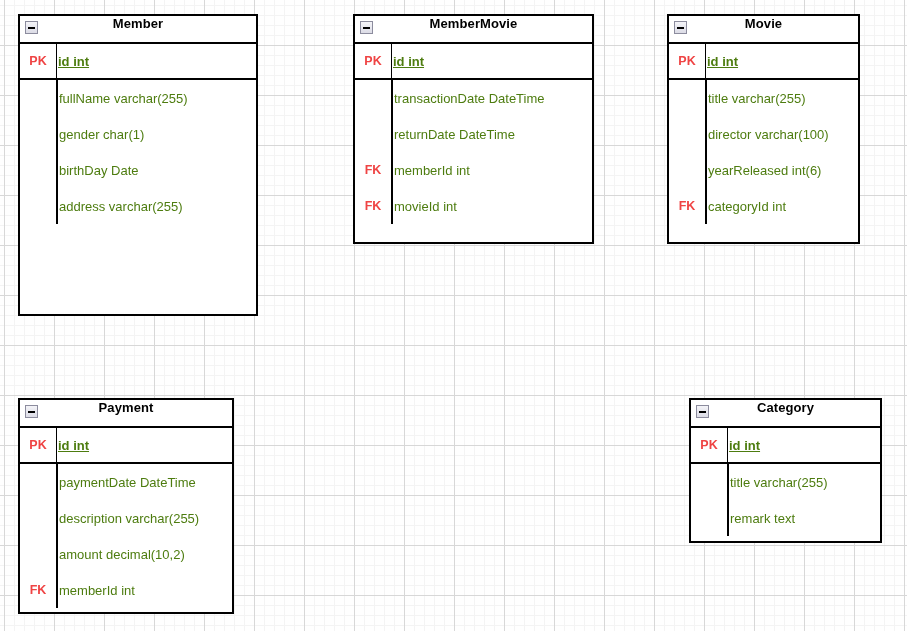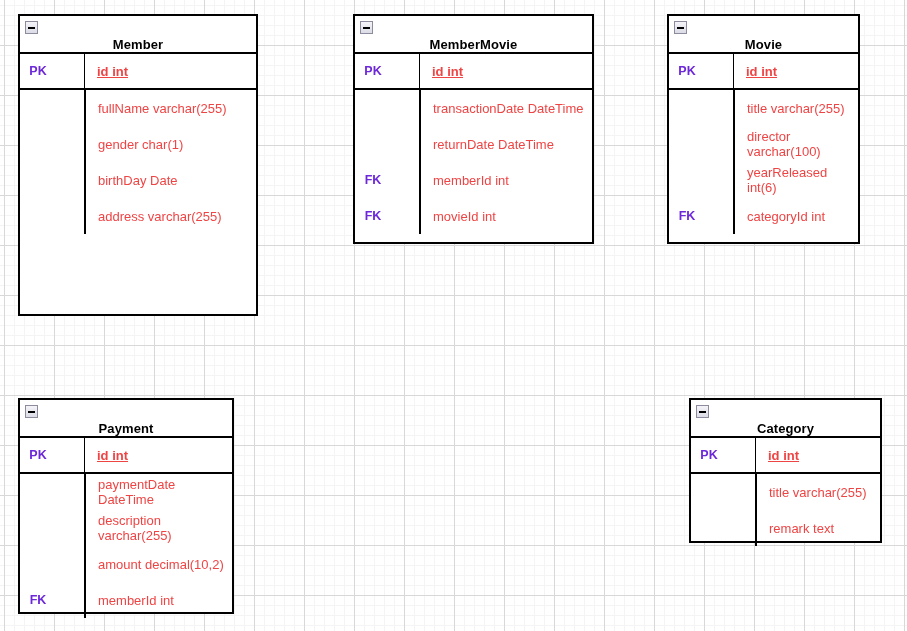--- a/index.html
+++ b/index.html
@@ -42,24 +42,24 @@
   
   .entity {
     position: absolute;
     background: #ffffff;
     border: 2px solid #000000;
     box-sizing: border-box;
   }
 
   .entity-header {
     position: relative;
-    height: 38px;
+    height: 28px;
     border-bottom: 2px solid #000000;
     display: flex;
-    align-items: flex-end;
+    align-items: flex-start;
     justify-content: center;
     box-sizing: border-box;
   }
 
   .entity-title {
     font-size: 13px;
     font-weight: bold;
     color: #000000;
     letter-spacing: 0.1px;
   }
@@ -105,34 +105,33 @@
     box-sizing: border-box;
   }
 
   .key-cell {
     flex: 0 0 auto;
     display: flex;
     align-items: center;
     justify-content: center;
     font-size: 12.5px;
     font-weight: bold;
-    color: #6d28d9;
+    color: #ef4444;
     box-sizing: border-box;
   }
 
   .col-cell {
     flex: 1 1 auto;
     display: flex;
     align-items: center;
-    padding-left: 12px;
+    padding-left: 1px;
     font-size: 13px;
-    color: #ef4444;
+    color: #4d7c0f;
     border-left: 2px solid #000000;
     box-sizing: border-box;
-    margin-left: 28px;
   }
 
   .pk-row .col-cell {
     border-left: 1px solid #000000;
   }
 
   .pk-text {
     font-weight: bold;
     text-decoration: underline;
   }

